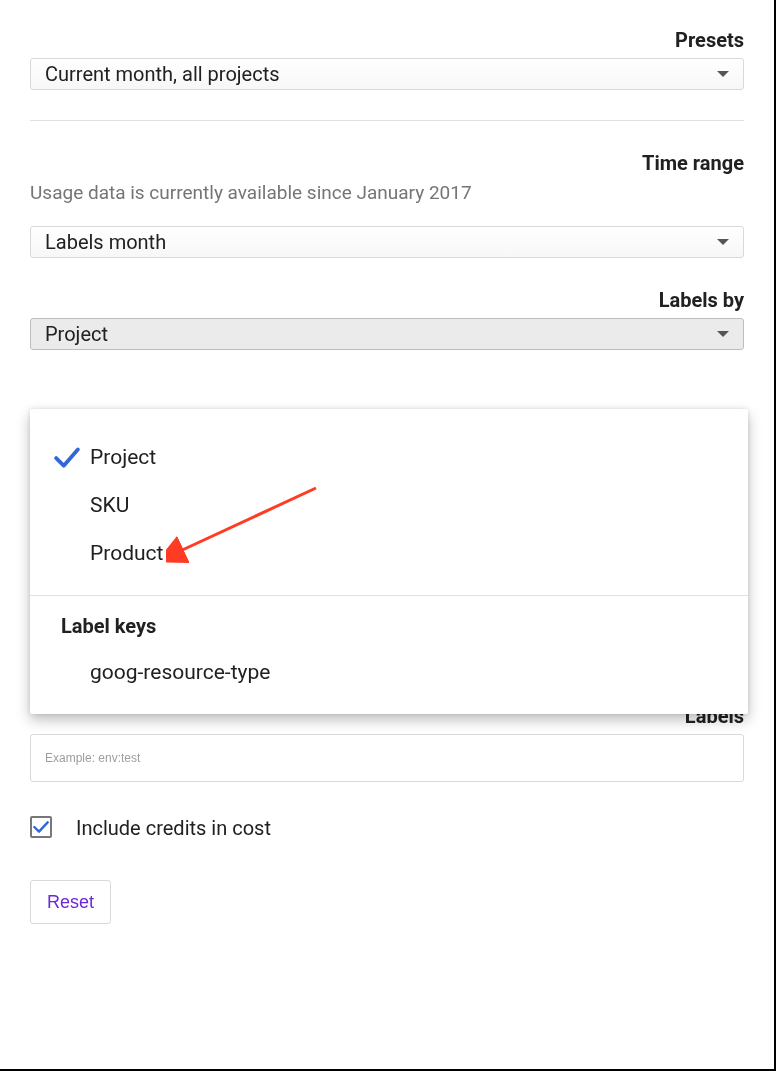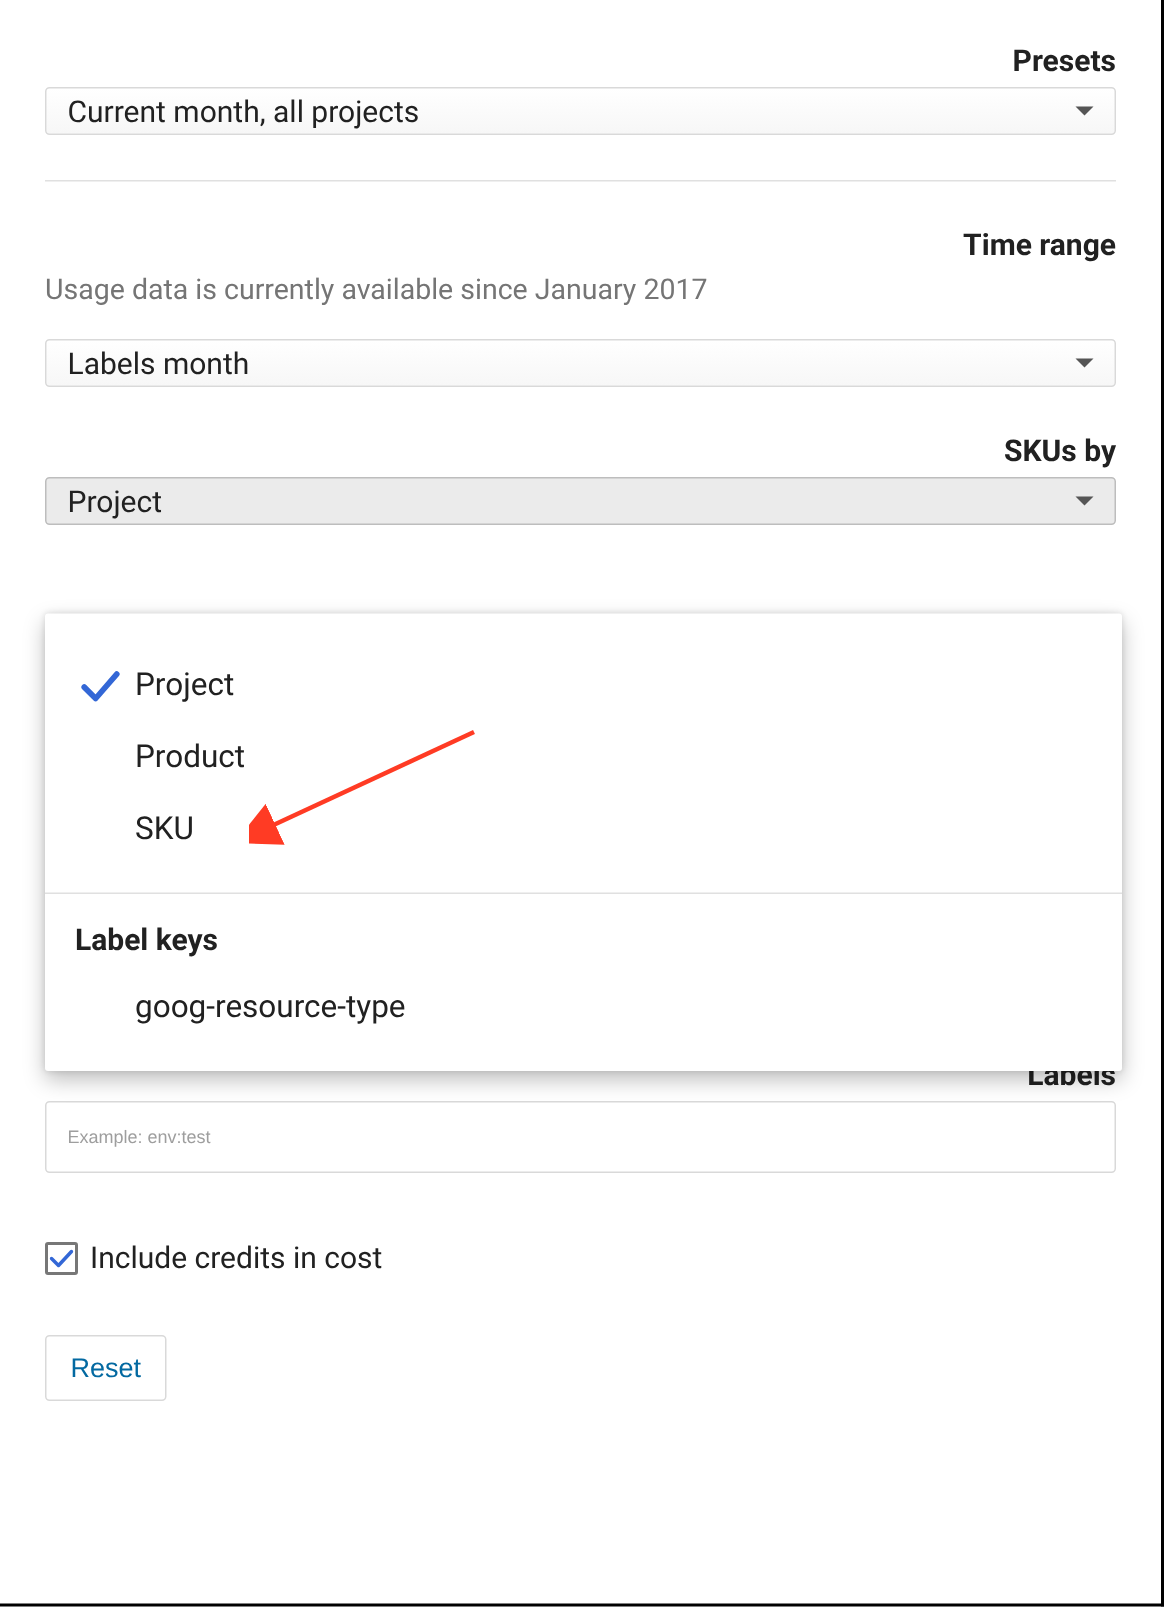--- a/index.html
+++ b/index.html
@@ -89,41 +89,41 @@
   }
   .opt-text { }
   .pop-divider {
     height: 1px;
     background: #e0e0e0;
     margin: 18px 0 18px 0;
   }
   .group-heading {
     font-size: 20px;
     font-weight: 700;
-    padding-left: 20px;
+    padding-left: 31px;
     margin-bottom: 10px;
   }
   .blue-check svg { width: 26px; height: 22px; }
 
   .text-input {
     width: 100%;
     height: 48px;
     border: 1px solid #d9d9d9;
     border-radius: 3px;
     padding: 0 14px;
     font-size: 12px;
     color: #212121;
   }
   .text-input::placeholder { color: #9e9e9e; }
 
   .checkbox-row {
     display: flex;
-    align-items: flex-end;
-    gap: 8px;
-    margin-top: 44px;
+    align-items: flex-start;
+    gap: 24px;
+    margin-top: 34px;
     font-size: 20px;
   }
   .cb {
     width: 22px; height: 22px;
     border: 2px solid #777;
     border-radius: 2px;
     display: flex;
     align-items: center;
     justify-content: center;
     background: #fff;
@@ -133,21 +133,21 @@
   .cb svg { width: 16px; height: 14px; }
 
   .reset-btn {
     margin-top: 40px;
     height: 44px;
     padding: 0 16px;
     border: 1px solid #d9d9d9;
     background: #fff;
     border-radius: 3px;
     font-size: 18px;
-    color: #0369a1;
+    color: #6d28d9;
     cursor: pointer;
   }
 
   .arrow-annot {
     position: absolute;
     left: 166px;
     top: 478px;
     width: 160px;
     height: 90px;
     z-index: 30;
@@ -175,21 +175,21 @@
     <div class="field-label">Time range</div>
     <div class="field-subtext">Usage data is currently available since January 2017</div>
     <div class="select">
       <span>Labels month</span>
       <span class="caret"></span>
     </div>
   </div>
 
   
   <div class="section tight">
-    <div class="field-label">SKUs by</div>
+    <div class="field-label">Labels by</div>
     <div class="select open">
       <span>Project</span>
       <span class="caret"></span>
     </div>
   </div>
 
   
   <div class="section" style="margin-top: 292px;">
     <div class="select">
       <span>All SKUs (51)</span>
@@ -222,25 +222,25 @@
   <div class="opt">
     <span class="check-slot blue-check">
       <svg viewBox="0 0 24 20">
           <path d="M2 11 L9 18 L22 3" stroke="#3367d6" stroke-width="3.5" fill="none" stroke-linecap="round" stroke-linejoin="round"></path>
         </svg>
     </span>
     <span class="opt-text">Project</span>
   </div>
   <div class="opt">
     <span class="check-slot"></span>
+    <span class="opt-text">SKU</span>
+  </div>
+  <div class="opt">
+    <span class="check-slot"></span>
     <span class="opt-text">Product</span>
-  </div>
-  <div class="opt">
-    <span class="check-slot"></span>
-    <span class="opt-text">SKU</span>
   </div>
   <div class="pop-divider"></div>
   <div class="group-heading">Label keys</div>
   <div class="opt">
     <span class="check-slot"></span>
     <span class="opt-text">goog-resource-type</span>
   </div>
 </div>
 
 <svg class="arrow-annot" viewBox="0 0 160 90">

